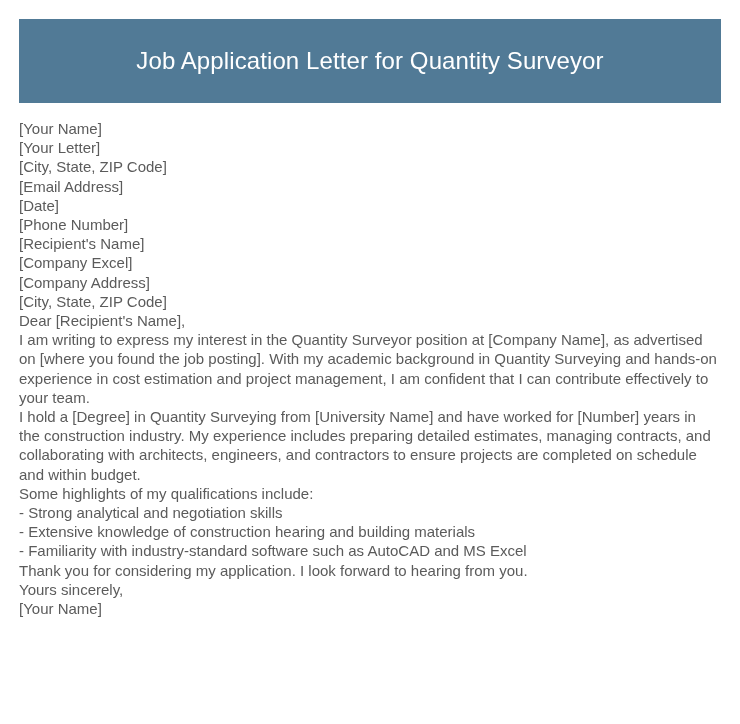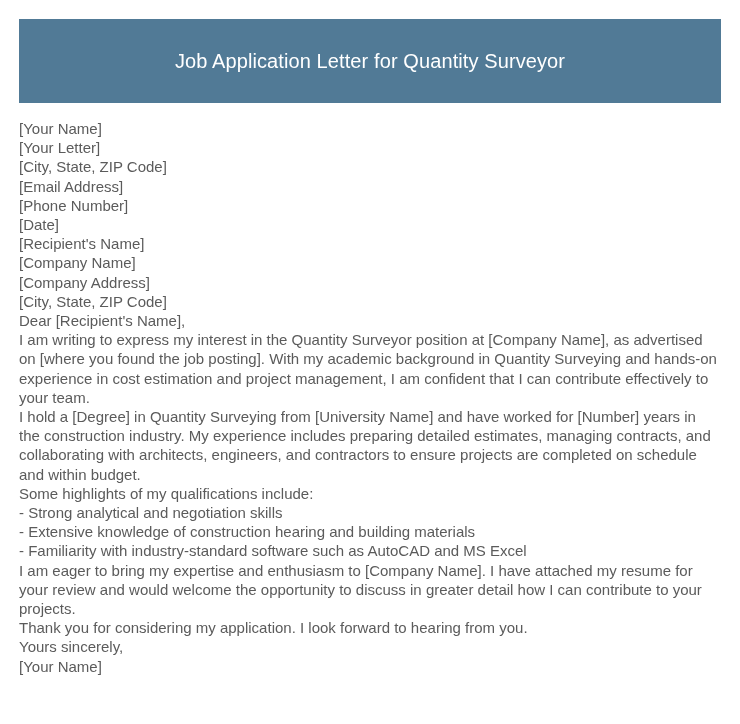--- a/index.html
+++ b/index.html
@@ -28,21 +28,21 @@
     width: 702px;
     height: 84px;
     background: #517a96;
     display: flex;
     align-items: center;
     justify-content: center;
     box-sizing: border-box;
   }
   .header-title {
     color: #ffffff;
-    font-size: 20px;
+    font-size: 24px;
     font-weight: 400;
     letter-spacing: 0.1px;
     line-height: 1.2;
     text-align: center;
     font-family: "Liberation Sans", sans-serif;
     white-space: nowrap;
   }
   .letter-body {
     position: absolute;
     left: 19px;
@@ -81,40 +81,39 @@
   <div class="header-bar">
     <div class="header-title">Job Application Letter for Quantity Surveyor</div>
   </div>
 
   <div class="letter-body">
 
     <div class="line">[Your Name]</div>
     <div class="line">[Your Letter]</div>
     <div class="line">[City, State, ZIP Code]</div>
     <div class="line">[Email Address]</div>
+    <div class="line">[Date]</div>
+
     <div class="line">[Phone Number]</div>
 
-    <div class="line">[Date]</div>
-
     <div class="line">[Recipient's Name]</div>
-    <div class="line">[Company Name]</div>
+    <div class="line">[Company Excel]</div>
     <div class="line">[Company Address]</div>
     <div class="line">[City, State, ZIP Code]</div>
 
     <div class="line">Dear [Recipient's Name],</div>
 
     <div class="para">I am writing to express my interest in the Quantity Surveyor position at [Company Name], as advertised on [where you found the job posting]. With my academic background in Quantity Surveying and hands-on experience in cost estimation and project management, I am confident that I can contribute effectively to your team.</div>
     <div class="para">I hold a [Degree] in Quantity Surveying from [University Name] and have worked for [Number] years in the construction industry. My experience includes preparing detailed estimates, managing contracts, and collaborating with architects, engineers, and contractors to ensure projects are completed on schedule and within budget.</div>
 
     <div class="line">Some highlights of my qualifications include:</div>
 
     <div class="bullet">- Strong analytical and negotiation skills</div>
     <div class="bullet">- Extensive knowledge of construction hearing and building materials</div>
     <div class="bullet">- Familiarity with industry-standard software such as AutoCAD and MS Excel</div>
 
-    <div class="para">I am eager to bring my expertise and enthusiasm to [Company Name]. I have attached my resume for your review and would welcome the opportunity to discuss in greater detail how I can contribute to your projects.</div>
     <div class="para">Thank you for considering my application. I look forward to hearing from you.</div>
 
     <div class="line">Yours sincerely,</div>
     <div class="line">[Your Name]</div>
 
   </div>
 </div>
 
 </body></html>

